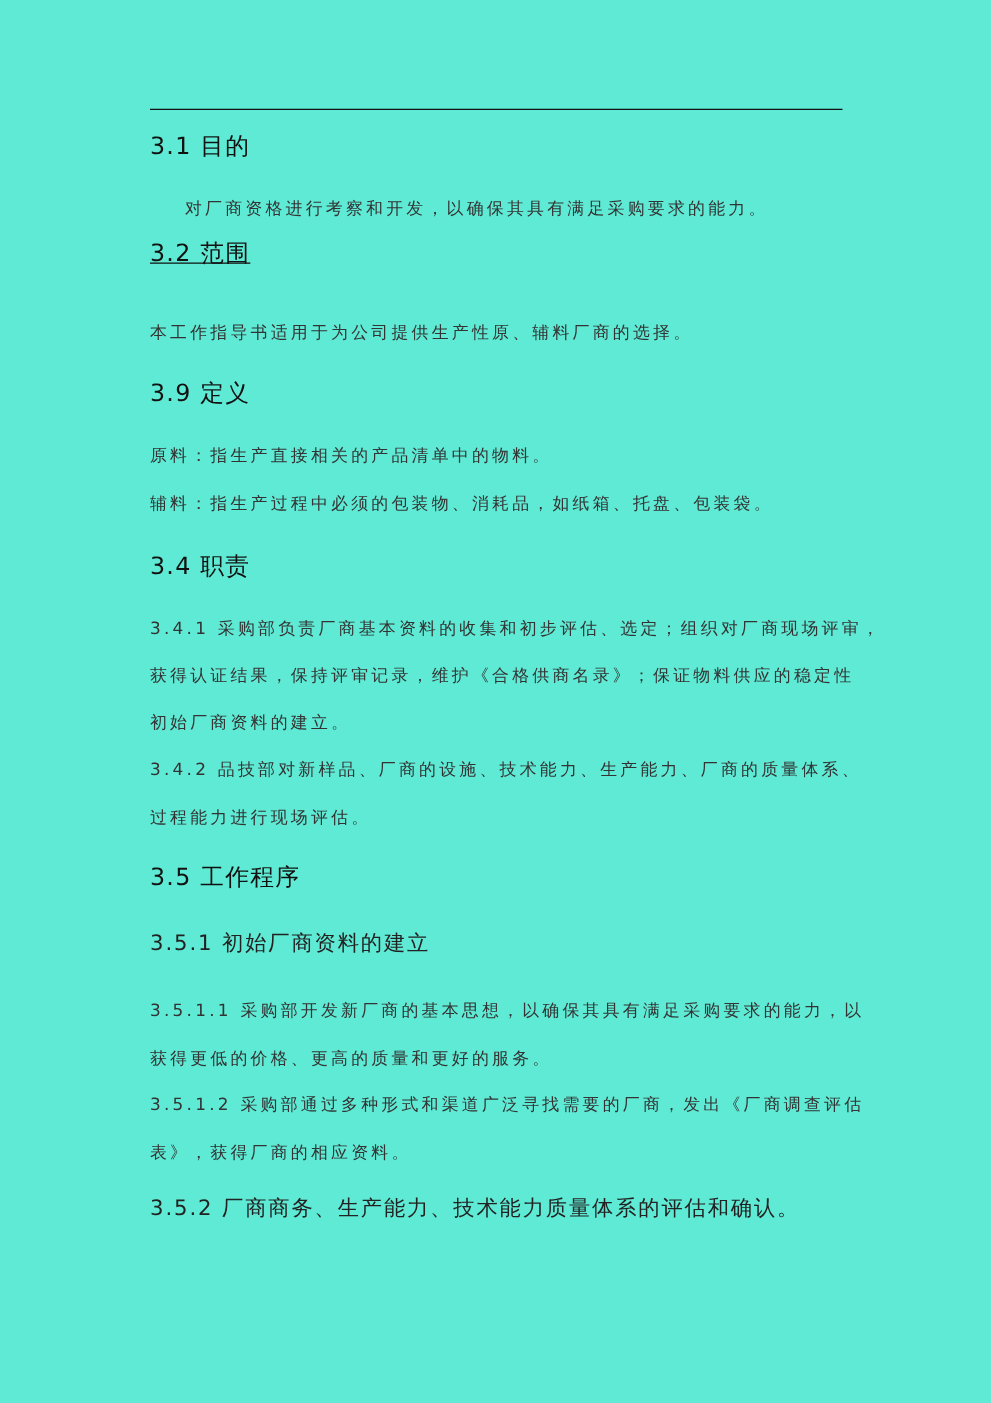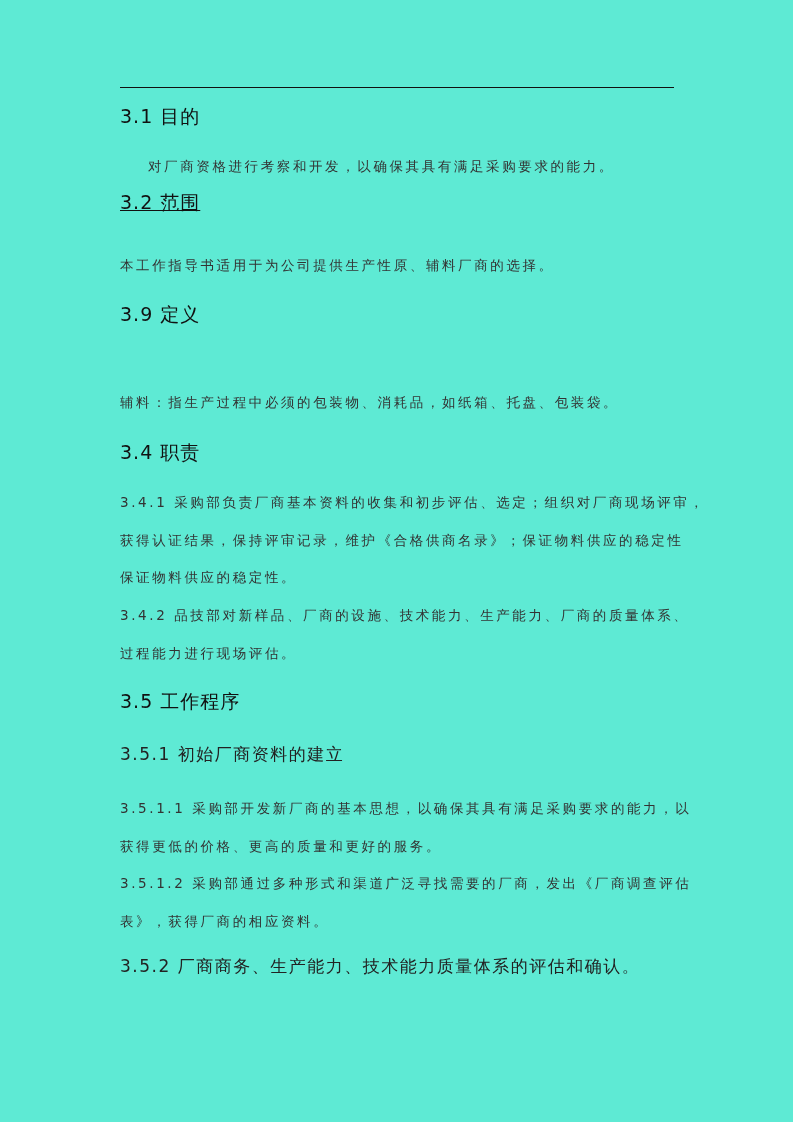--- a/index.html
+++ b/index.html
@@ -60,26 +60,27 @@
 <div class="page">
   <div class="header-rule"></div>
 
   <div class="h2" style="top:104px;">3.1 目的</div>
   <div class="p" style="top:158px;margin-left:28px;">对厂商资格进行考察和开发，以确保其具有满足采购要求的能力。</div>
 
   <div class="h2" style="top:190px;text-decoration:underline;">3.2 范围</div>
   <div class="p" style="top:257px;">本工作指导书适用于为公司提供生产性原、辅料厂商的选择。</div>
 
   <div class="h2" style="top:302px;">3.9 定义</div>
+  <div class="p" style="top:356px;">原料：指生产直接相关的产品清单中的物料。</div>
   <div class="p" style="top:394px;">辅料：指生产过程中必须的包装物、消耗品，如纸箱、托盘、包装袋。</div>
 
   <div class="h2" style="top:440px;">3.4 职责</div>
   <div class="p" style="top:494px;">3.4.1 采购部负责厂商基本资料的收集和初步评估、选定；组织对厂商现场评审，</div>
   <div class="p" style="top:532px;">获得认证结果，保持评审记录，维护《合格供商名录》；保证物料供应的稳定性</div>
-  <div class="p" style="top:569px;">保证物料供应的稳定性。</div>
+  <div class="p" style="top:569px;">初始厂商资料的建立。</div>
   <div class="p" style="top:607px;">3.4.2 品技部对新样品、厂商的设施、技术能力、生产能力、厂商的质量体系、</div>
   <div class="p" style="top:645px;">过程能力进行现场评估。</div>
 
   <div class="h2" style="top:689px;">3.5 工作程序</div>
 
   <div class="h3" style="top:743px;">3.5.1 初始厂商资料的建立</div>
   <div class="p" style="top:800px;">3.5.1.1 采购部开发新厂商的基本思想，以确保其具有满足采购要求的能力，以</div>
   <div class="p" style="top:838px;">获得更低的价格、更高的质量和更好的服务。</div>
   <div class="p" style="top:875px;">3.5.1.2 采购部通过多种形式和渠道广泛寻找需要的厂商，发出《厂商调查评估</div>
   <div class="p" style="top:913px;">表》，获得厂商的相应资料。</div>

